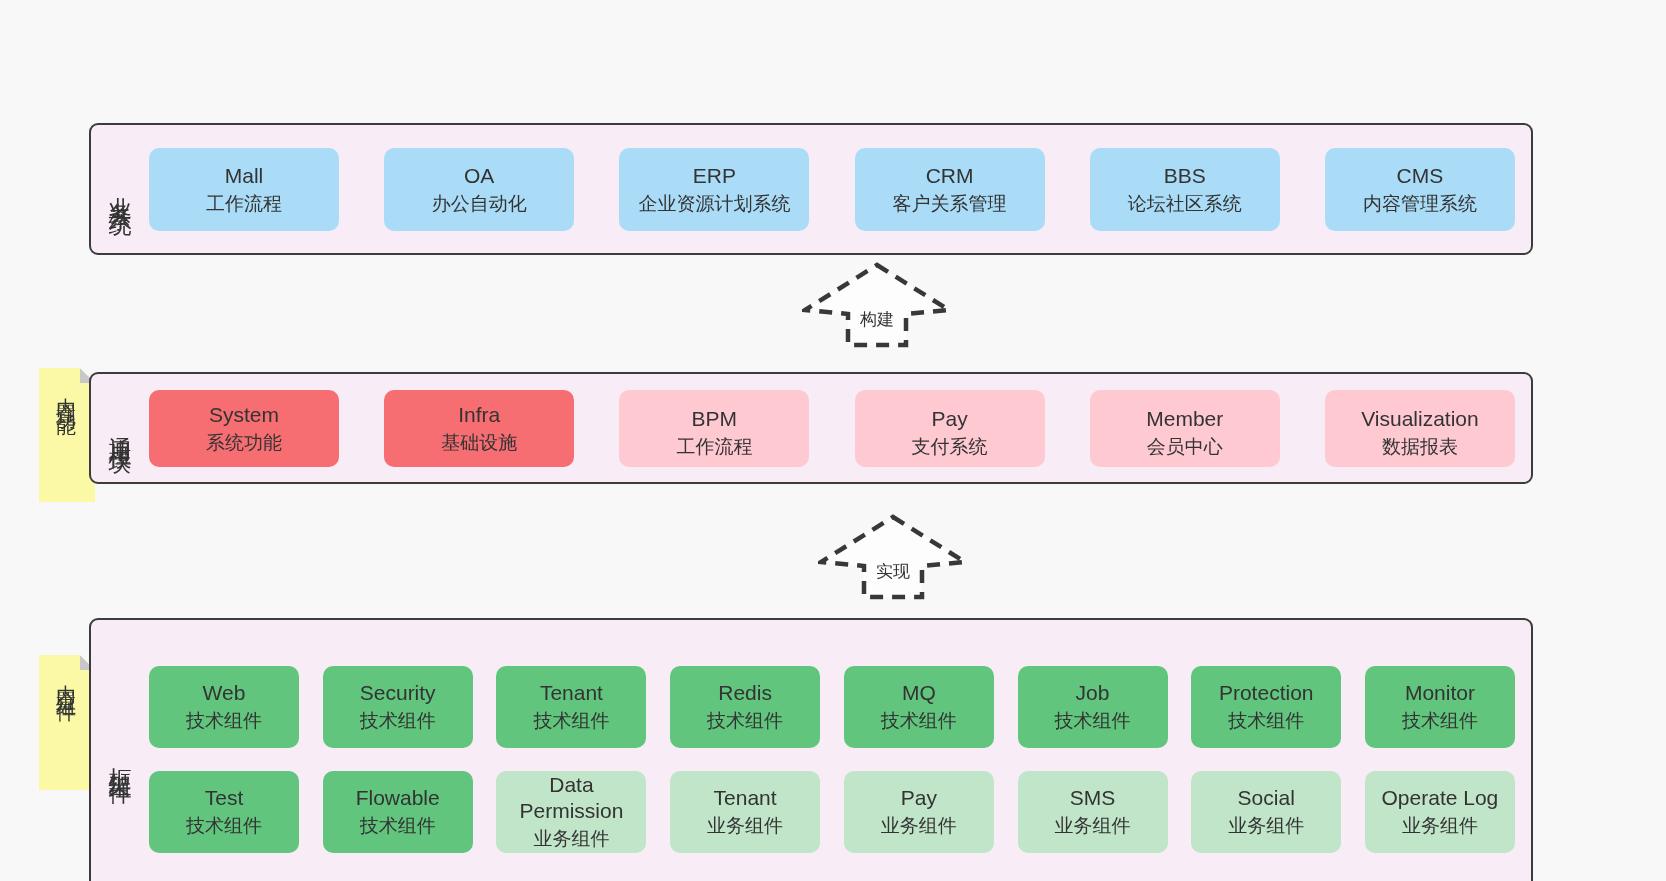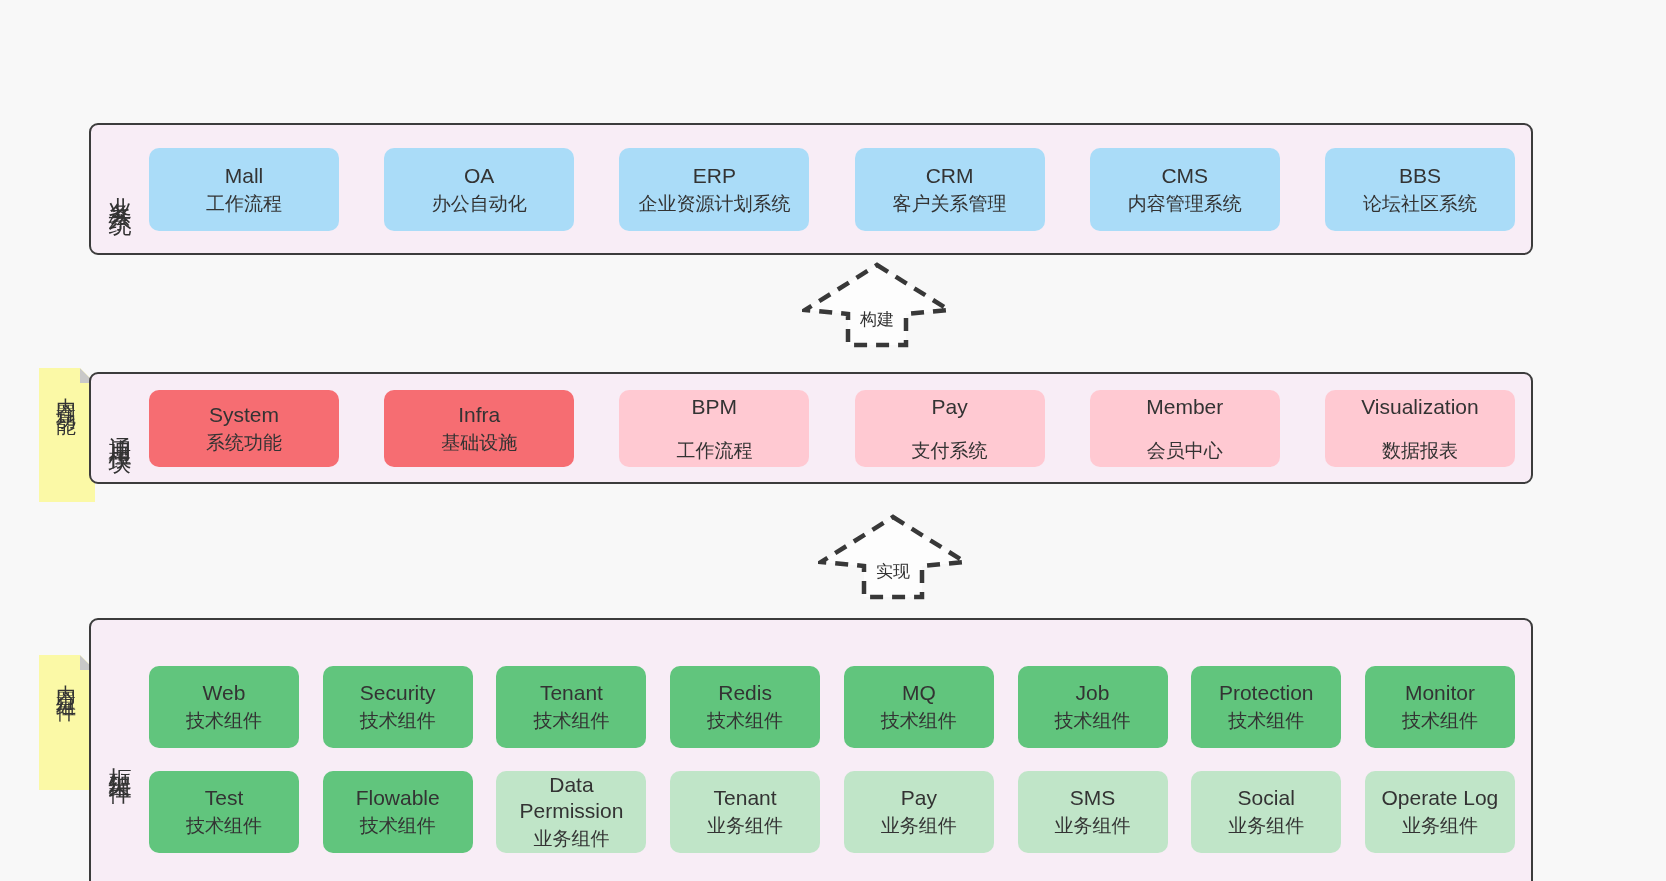--- a/index.html
+++ b/index.html
@@ -31,21 +31,21 @@
 
   .boxes {
     flex:1; display:flex; justify-content:space-between;
     margin:0 16px 0 6px;
   }
   .rows { flex:1; display:flex; flex-direction:column; gap:23px; margin:0 16px 0 6px; }
 
   .box {
     box-sizing:border-box; border-radius:10px;
     display:flex; flex-direction:column; align-items:center; justify-content:center;
-    text-align:center; padding:4px 2px; line-height:1.25;
+    text-align:center; padding:16px 2px; line-height:1.25;
   }
   .w190 { width:190px; height:83px; }
   .band2 .w190 { height:77px; }
   .w150 { width:150px; height:82px; }
 
   .box .title { font-size:21px; }
   .box .sub   { font-size:19px; margin-top:3px; }
 
   .c-blue   { background:#aadcf8; }
   .c-red    { background:#f66d72; }
@@ -97,26 +97,26 @@
       </div>
       <div class="box w190 c-blue">
         <div class="title">ERP</div>
         <div class="sub">企业资源计划系统</div>
       </div>
       <div class="box w190 c-blue">
         <div class="title">CRM</div>
         <div class="sub">客户关系管理</div>
       </div>
       <div class="box w190 c-blue">
+        <div class="title">BBS</div>
+        <div class="sub">论坛社区系统</div>
+      </div>
+      <div class="box w190 c-blue">
         <div class="title">CMS</div>
         <div class="sub">内容管理系统</div>
-      </div>
-      <div class="box w190 c-blue">
-        <div class="title">BBS</div>
-        <div class="sub">论坛社区系统</div>
       </div>
     </div>
   </section>
 
   <div class="arrow arrow1">
     <svg viewBox="0 0 150 86" width="150" height="86">
       <path d="M75 3 L147 48 L104 52 L104 83 L46 83 L46 52 L3 48 Z" fill="#fdfdfd" stroke="#383838" stroke-width="4.5" stroke-dasharray="13 9" stroke-linejoin="miter"></path>
     </svg>
     <span class="arrow-label">构建</span>
   </div>

